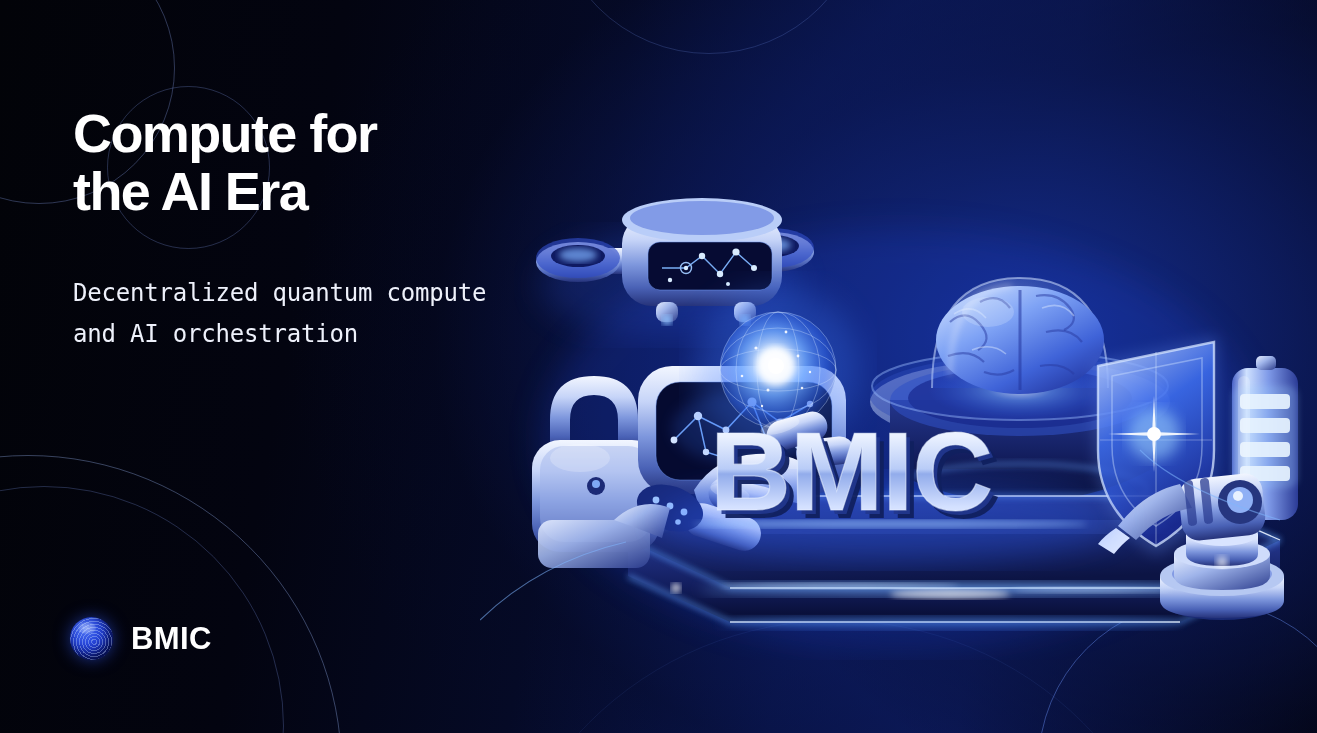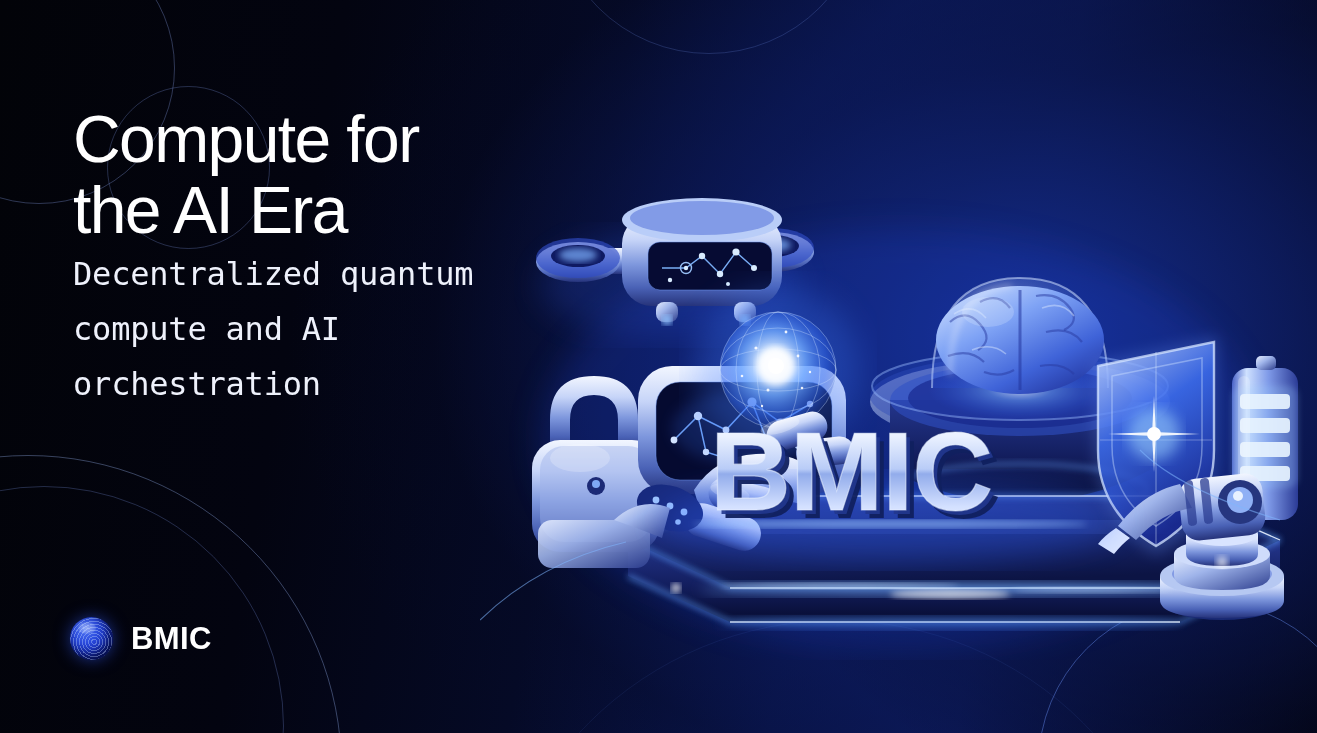--- a/index.html
+++ b/index.html
@@ -38,30 +38,31 @@
 
   
   .copy {
     position:absolute;
     left:73px; top:104px;
     width:560px;
     z-index:6;
   }
   .headline {
     font-family:"Liberation Sans", sans-serif;
-    font-size:66px;
-    font-weight:400;
+    font-size:54px;
+    font-weight:700;
     line-height:1.08;
     letter-spacing:-1.6px;
     color:#ffffff;
     white-space:pre-line;
   }
   .subhead {
+    margin-top:52px;
     font-family:"DejaVu Sans Mono", monospace;
-    font-size:32px;
+    font-size:24px;
     font-weight:400;
     line-height:1.72;
     letter-spacing:-0.2px;
     color:#eef1fb;
     max-width:430px;
   }
 
   
   .brand {
     position:absolute;

